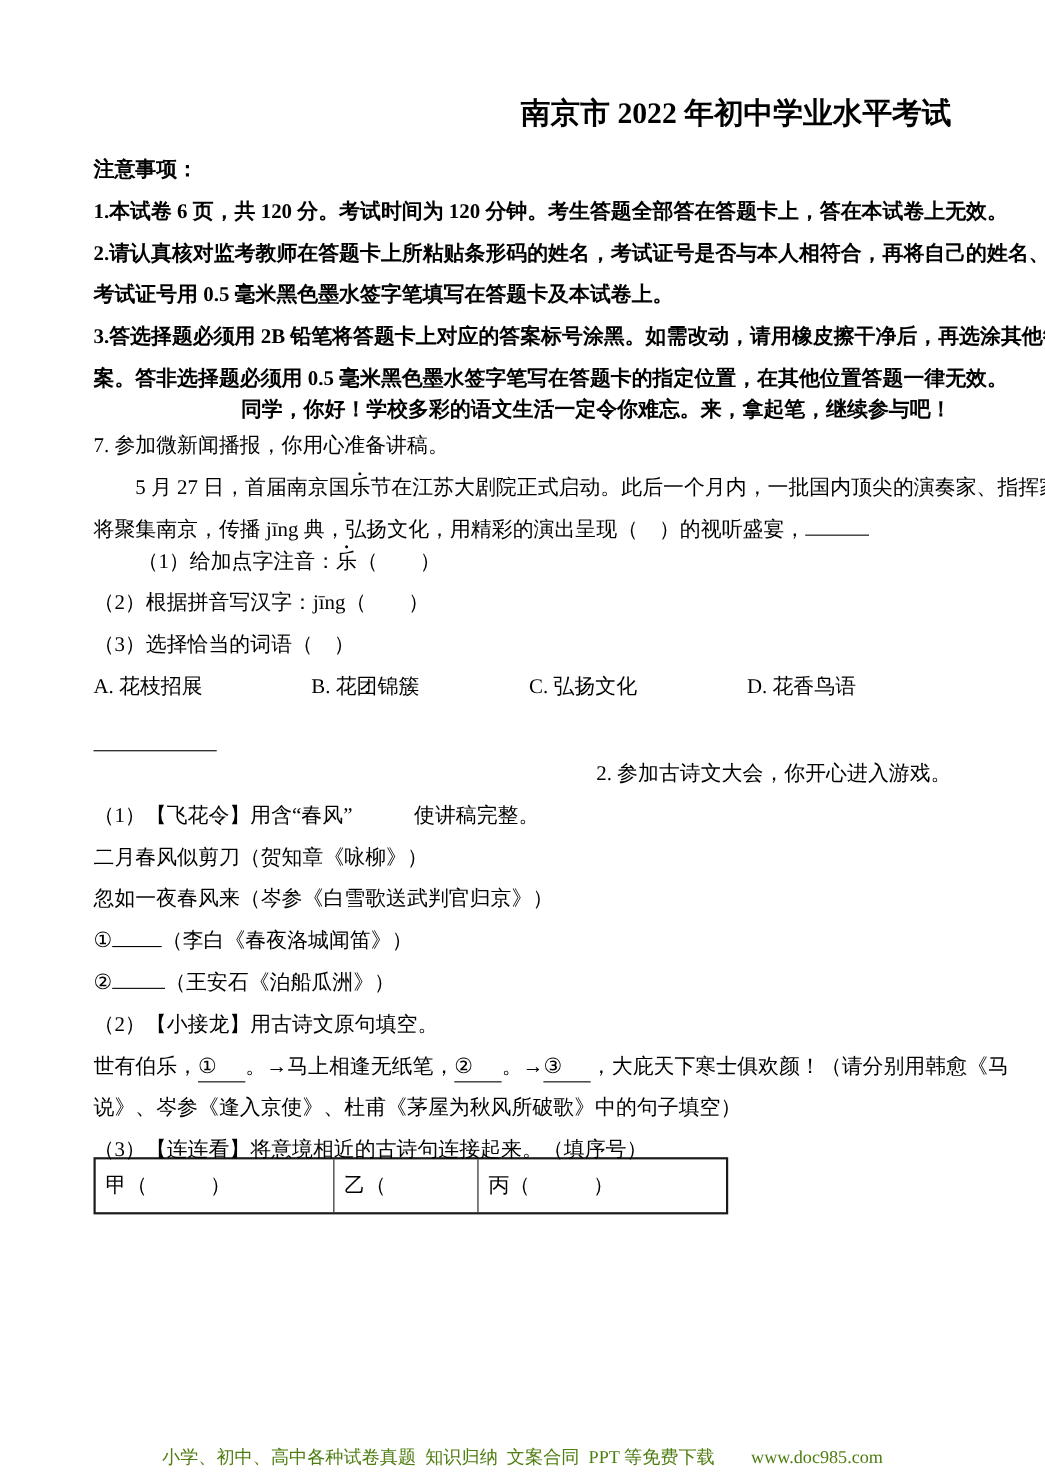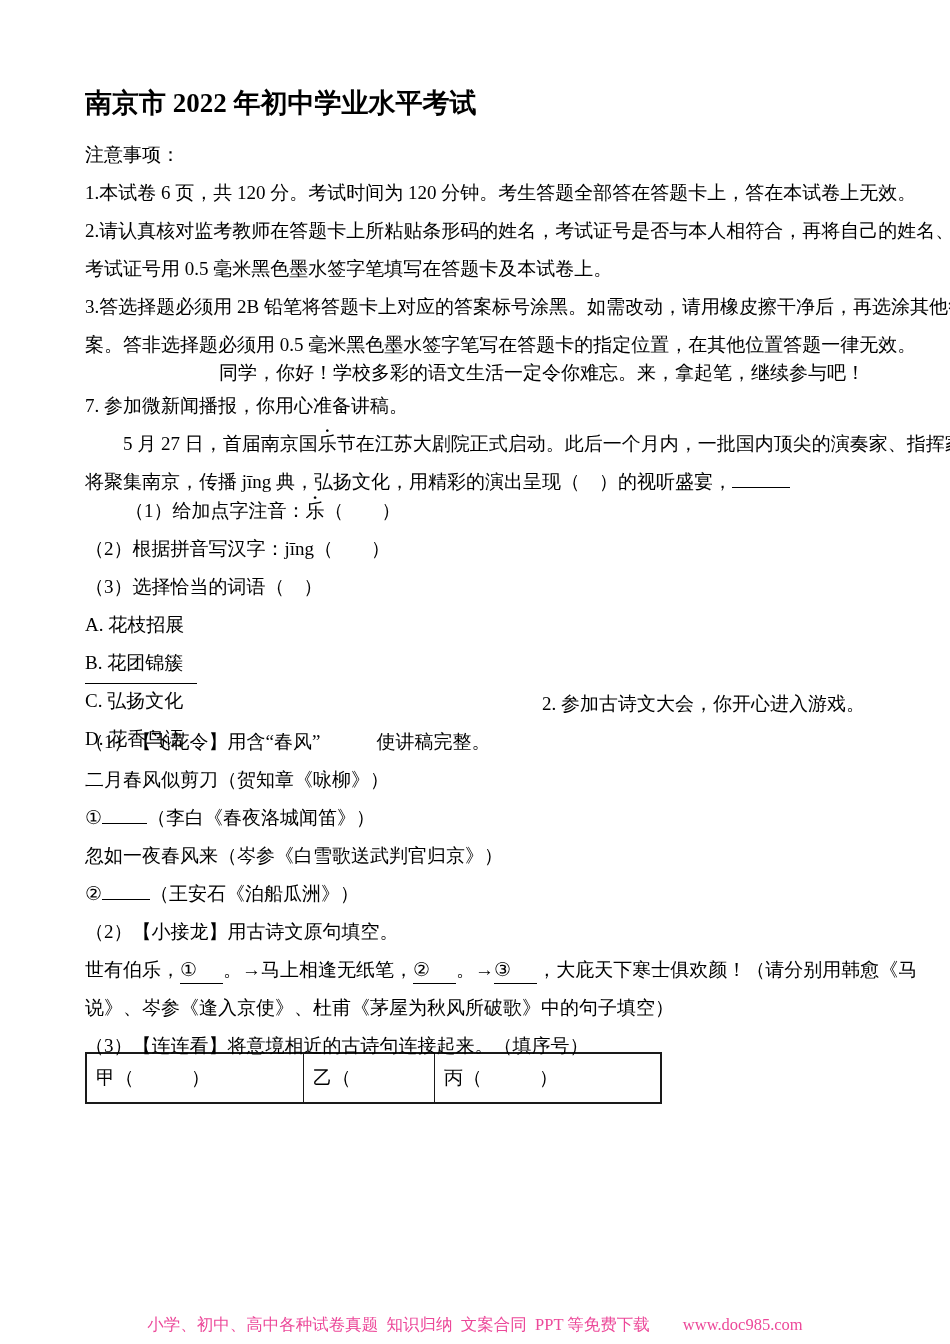--- a/index.html
+++ b/index.html
@@ -15,41 +15,41 @@
     font-family: "Liberation Serif", "DejaVu Serif", serif;
     color: #000;
   }
   .page {
     padding: 0 85px;
   }
   .doc-title {
     padding-top: 86px;
     height: 34px;
     line-height: 34px;
-    text-align: left;
+    text-align: right;
     font-size: 27px;
     font-weight: bold;
     white-space: pre;
   }
   .doc-subject {
     margin-top: 34px;
     height: 34px;
     line-height: 34px;
     text-align: center;
     font-size: 26px;
     font-weight: bold;
     white-space: pre;
   }
   .line {
     height: 38px;
     line-height: 38px;
     font-size: 19px;
     white-space: pre;
   }
-  .bold { font-weight: normal; }
+  .bold { font-weight: bold; }
   .notice-heading { margin-top: 16px; }
   .mt-n10 { margin-top: -10px; text-align: right; }
   .mt-n5  { margin-top: -5px; }
   .mt-n9  { margin-top: -9px; margin-left: 40px; }
   .mt-n8  { margin-top: -8px; }
   .mt-n12 { margin-top: -12px; text-align: right; }
   .mt-p15 { margin-top: 15px; }
   
   .dot {
     position: relative;
@@ -81,21 +81,21 @@
     height: 26px;
     line-height: 26px;
     vertical-align: baseline;
   }
   .u-num .pad {
     display: inline-block;
     width: 26px;
   }
   .gap56 { display: inline-block; width: 56px; }
   
-  .options { display: flex; flex-direction: column; }
+  .options { display: flex; }
   .options span { display: inline-block; width: 198px; white-space: pre; }
   .options span:last-child { width: auto; }
   
   .gtable {
     margin-top: -13px;
     width: 573px;
     height: 48px;
     border: 2px solid #1a1a1a;
     display: flex;
     box-sizing: content-box;
@@ -114,21 +114,21 @@
   .gcell.c2 { width: 131px; }
   .gcell.c3 { width: 226px; }
   
   .footer {
     position: absolute;
     left: 0;
     top: 1314px;
     width: 950px;
     text-align: center;
     font-size: 16.5px;
-    color: #ec4899;
+    color: #4d7c0f;
     white-space: pre;
   }
 </style>
 </head>
 <body>
 
 <div class="page">
 
   <div class="doc-title">南京市 2022 年初中学业水平考试</div>
 
@@ -158,22 +158,22 @@
   </div>
 
 
   <div class="line mt-p15"><span class="blank w112"></span></div>
 
   <div class="line mt-n12">2. 参加古诗文大会，你开心进入游戏。</div>
 
   <div class="line"><span>（1）【飞花令】用含“春风”</span><span class="gap56"></span><span>使讲稿完整。</span></div>
 
   <div class="line">二月春风似剪刀（贺知章《咏柳》）</div>
+  <div class="line">忽如一夜春风来（岑参《白雪歌送武判官归京》）</div>
   <div class="line"><span>①</span><span class="blank w45"></span><span>（李白《春夜洛城闻笛》）</span></div>
-  <div class="line">忽如一夜春风来（岑参《白雪歌送武判官归京》）</div>
   <div class="line"><span>②</span><span class="blank w48"></span><span>（王安石《泊船瓜洲》）</span></div>
 
   <div class="line">（2）【小接龙】用古诗文原句填空。</div>
 
   <div class="line"><span>世有伯乐，</span><span class="u-num"><span>①</span><span class="pad"></span></span><span>。→马上相逢无纸笔，</span><span class="u-num"><span>②</span><span class="pad"></span></span><span>。→</span><span class="u-num"><span>③</span><span class="pad"></span></span><span>，大庇天下寒士俱欢颜！（请分别用韩愈《马</span></div>
   <div class="line">说》、岑参《逢入京使》、杜甫《茅屋为秋风所破歌》中的句子填空）</div>
 
   <div class="line">（3）【连连看】将意境相近的古诗句连接起来。（填序号）</div>
 
   <div class="gtable">

